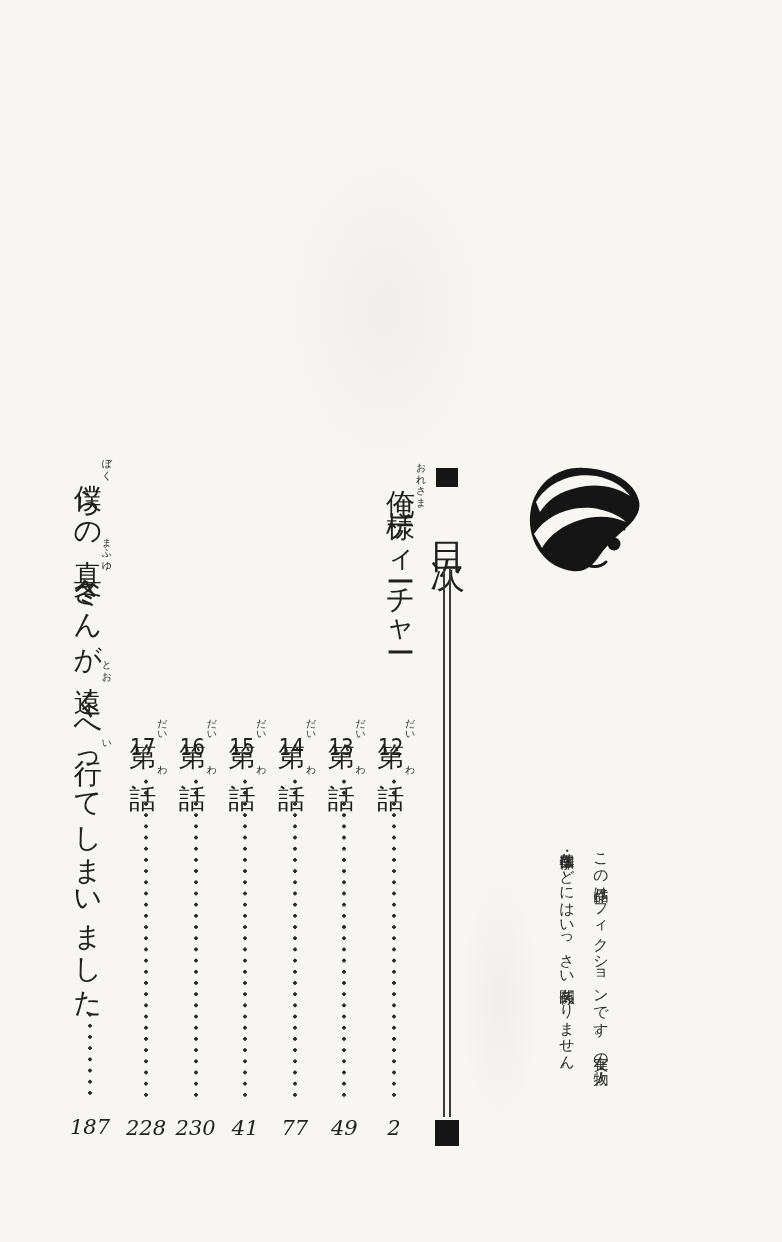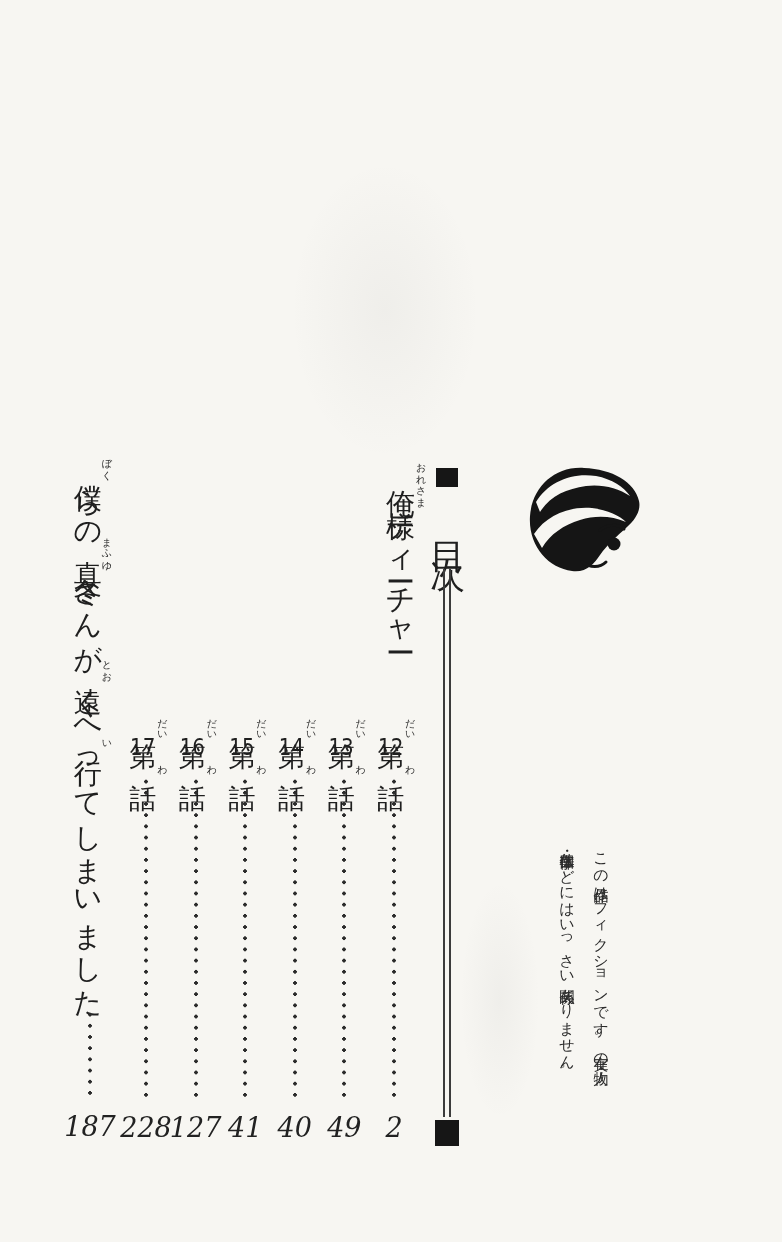--- a/index.html
+++ b/index.html
@@ -86,21 +86,21 @@
     width: 6px;
     margin: 7px 0 9px;
     background-image: radial-gradient(circle, #2b2b2b 1.7px, rgba(0,0,0,0) 1.9px);
     background-size: 6px 11.2px;
     background-repeat: repeat-y;
     background-position: center top;
   }
   .pagenum {
     font-family: "DejaVu Serif", serif;
     font-style: italic;
-    font-size: 27px;
+    font-size: 21px;
     color: #222;
     height: 34px;
     line-height: 34px;
   }
 
   
   .bonus-col {
     position: absolute; left: 62px; top: 452px;
     width: 56px; height: 692px;
     display: flex; flex-direction: column; align-items: center;
@@ -161,33 +161,33 @@
 
   <div class="chapter-col">
     <div class="vtext ch-label"><ruby>第<rt>だい</rt></ruby><span class="num">13</span><ruby>話<rt>わ</rt></ruby></div>
     <div class="leader"></div>
     <div class="pagenum">49</div>
   </div>
 
   <div class="chapter-col">
     <div class="vtext ch-label"><ruby>第<rt>だい</rt></ruby><span class="num">14</span><ruby>話<rt>わ</rt></ruby></div>
     <div class="leader"></div>
-    <div class="pagenum">40</div>
+    <div class="pagenum">77</div>
   </div>
 
   <div class="chapter-col">
     <div class="vtext ch-label"><ruby>第<rt>だい</rt></ruby><span class="num">15</span><ruby>話<rt>わ</rt></ruby></div>
     <div class="leader"></div>
     <div class="pagenum">41</div>
   </div>
 
   <div class="chapter-col">
     <div class="vtext ch-label"><ruby>第<rt>だい</rt></ruby><span class="num">16</span><ruby>話<rt>わ</rt></ruby></div>
     <div class="leader"></div>
-    <div class="pagenum">127</div>
+    <div class="pagenum">230</div>
   </div>
 
   <div class="chapter-col">
     <div class="vtext ch-label"><ruby>第<rt>だい</rt></ruby><span class="num">17</span><ruby>話<rt>わ</rt></ruby></div>
     <div class="leader"></div>
     <div class="pagenum">228</div>
   </div>
 </div>
 
   <div class="vtext title-col"><ruby>俺<rt>おれ</rt></ruby><ruby>様<rt>さま</rt></ruby>ティーチャー</div>

